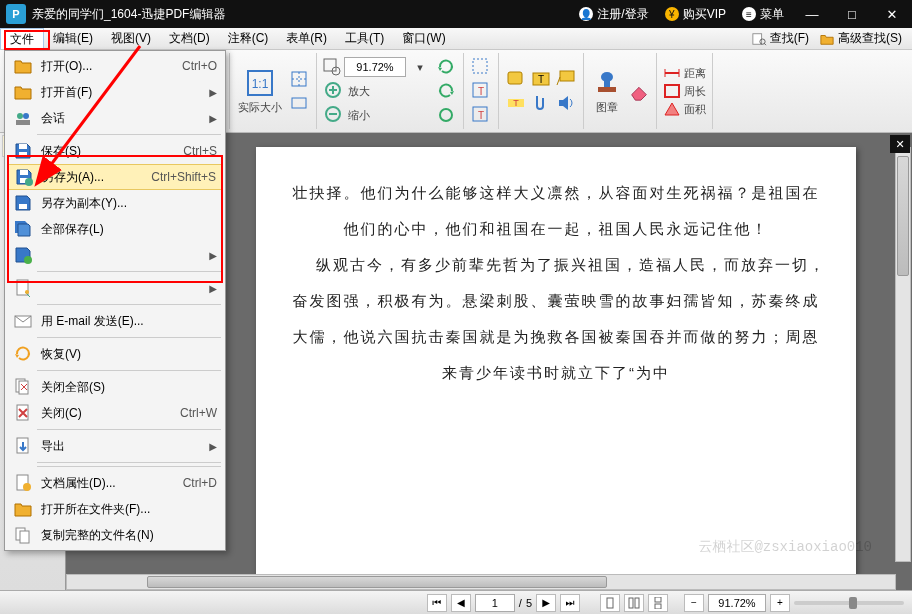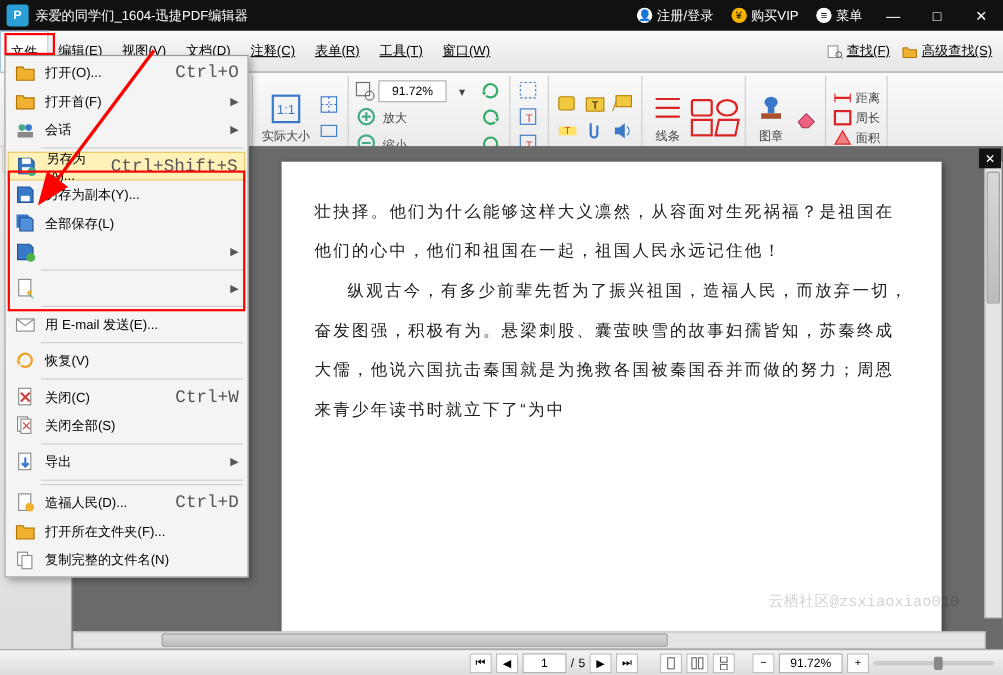--- a/index.html
+++ b/index.html
@@ -10,21 +10,21 @@
 .titlebar .appicon { width:20px; height:20px; background:#2a9fd6; margin:0 6px; border-radius:3px; display:flex; align-items:center; justify-content:center; color:#fff; font-weight:bold; font-size:11px; }
 .titlebar .spacer { flex:1; }
 .titlebar .tbtn { display:flex; align-items:center; gap:4px; padding:0 8px; height:100%; cursor:pointer; }
 .titlebar .circ { width:14px; height:14px; border-radius:50%; display:flex; align-items:center; justify-content:center; font-size:10px; }
 .titlebar .circ.user { background:#fff; color:#111; }
 .titlebar .circ.vip { background:#f9b400; color:#111; }
 .titlebar .circ.menu { background:#fff; color:#111; }
 .titlebar .winbtn { width:40px; height:100%; display:flex; align-items:center; justify-content:center; font-size:13px; cursor:pointer; }
 
 
-.menubar { height:38px; background:linear-gradient(#f8f8f8,#e6e6e6); border-bottom:1px solid #c8c8c8; display:flex; align-items:center; font-size:12px; position:relative;text-decoration:underline; }
+.menubar { height:22px; background:linear-gradient(#f8f8f8,#e6e6e6); border-bottom:1px solid #c8c8c8; display:flex; align-items:center; font-size:12px; position:relative; }
 .menubar .mitem { padding:0 9px; height:100%; display:flex; align-items:center; cursor:pointer; }
 .menubar .mitem.active { background:#fff; border:1px solid #a8c8e8; border-bottom:none; }
 .menubar .right { margin-left:auto; display:flex; gap:2px; padding-right:6px; }
 .menubar .right .rbtn { display:flex; align-items:center; gap:3px; padding:0 4px; cursor:pointer; }
 .menubar .right .ricon { width:16px; height:14px; }
 
 
 .ribbon { height:83px; background:linear-gradient(#fafafa,#e8e8e8); border-bottom:1px solid #b8b8b8; display:flex; padding:3px 0; font-size:11px; color:#444; overflow:hidden; }
 .ribbon .group { border-right:1px solid #ccc; padding:0 6px; display:flex; flex-direction:column; align-items:center; justify-content:space-between; }
 .ribbon .group .gbody { display:flex; gap:4px; align-items:center; flex:1; }
@@ -36,35 +36,35 @@
 .ribbon .zoominput { width:62px; height:20px; font-size:11px; border:1px solid #aaa; text-align:center; background:#fff; }
 .ribbon .shape { width:20px; height:16px; border:2px solid #d22; }
 .ribbon .shape.circle{ border-radius:50%; }
 
 
 .ddmenu { position:absolute; left:4px; top:50px; width:222px; background:#f4f4f4; border:1px solid #999; box-shadow:3px 3px 6px rgba(0,0,0,.3); z-index:50; font-size:12px; padding:2px; }
 .ddmenu .dditem { height:26px; display:flex; align-items:center; padding:0 6px; cursor:pointer; position:relative; }
 .ddmenu .dditem.highlight { background:#fff1b8; border:1px solid #e8c860; }
 .ddmenu .dditem .ddicon { width:20px; height:20px; margin-right:8px; flex-shrink:0; }
 .ddmenu .dditem .ddlabel { flex:1; }
-.ddmenu .dditem .ddshort { color:#555; font-size:16px;font-family:Liberation Mono, monospace; }
+.ddmenu .dditem .ddshort { color:#555; font-size:12px; }
 .ddmenu .dditem .ddarrow { position:absolute; right:6px; font-size:10px; color:#555; }
 .ddmenu .sep { height:1px; background:#ccc; margin:3px 2px 3px 30px; }
 
 
 .redbox { position:absolute; border:2px solid #f00; z-index:60; pointer-events:none; }
 .arrow { position:absolute; z-index:61; pointer-events:none; }
 
 
 .docouter { position:absolute; left:0; top:133px; right:0; bottom:24px; background:#6a6a6a; display:flex; }
 .leftpanel { width:66px; background:linear-gradient(#eee,#ddd); border-right:1px solid #999; display:flex; flex-direction:column; }
 .leftpanel .thumb { height:22px; background:#fff8d8; border:1px solid #ccc; margin:2px; }
 .docwrap { flex:1; position:relative; background:#6a6a6a; overflow:hidden; }
 .docwrap .closebtn { position:absolute; top:2px; right:2px; width:20px; height:18px; background:#111; color:#fff; display:flex; align-items:center; justify-content:center; font-size:11px; cursor:pointer; z-index:3; }
-.page { position:absolute; left:190px; top:14px; width:600px; height:440px; background:#fff; box-shadow:2px 2px 6px rgba(0,0,0,.4); padding:28px 30px; font-family:"SimSun",serif; font-size:15px; line-height:2.4; color:#222; }
+.page { position:absolute; left:190px; top:14px; width:600px; height:440px; background:#fff; box-shadow:2px 2px 6px rgba(0,0,0,.4); padding:28px 30px; font-family:"SimSun",serif; font-size:15px; line-height:2.4; color:#222;text-align:center; }
 .page p { text-indent:2em; letter-spacing:2px; }
 .scroll-v { position:absolute; right:1px; top:14px; bottom:28px; width:16px; background:#e4e4e4; border:1px solid #bbb; }
 .scroll-v .thumb { position:absolute; left:1px; right:1px; top:8px; height:120px; background:linear-gradient(#d8d8d8,#bcbcbc); border:1px solid #999; border-radius:2px; }
 .scroll-h { position:absolute; left:0; right:16px; bottom:0; height:16px; background:#e4e4e4; border:1px solid #bbb; }
 .scroll-h .thumb { position:absolute; top:1px; bottom:1px; left:80px; width:460px; background:linear-gradient(#d8d8d8,#bcbcbc); border:1px solid #999; border-radius:2px; }
 .watermark { position:absolute; right:40px; bottom:34px; color:rgba(0,0,0,.18); font-size:14px; z-index:2;font-family:Liberation Mono, monospace; }
 
 
 .statusbar { position:absolute; left:0; right:0; bottom:0; height:24px; background:linear-gradient(#f4f4f4,#dcdcdc); border-top:1px solid #aaa; display:flex; align-items:center; justify-content:flex-end; gap:4px; font-size:11px; padding:0 8px; }
 .statusbar .sbtn { width:20px; height:18px; border:1px solid #bbb; background:#fff; display:flex; align-items:center; justify-content:center; cursor:pointer; font-size:10px; }
@@ -308,42 +308,20 @@
               </svg>
             </div>
       </div>
     </div>
    </div>
   </div>
   <div class="group">
     <div class="gbody">
       <div class="bigbtn">
         <svg class="bigicon" viewBox="0 0 30 30">
-            <line x1="4" y1="6" x2="26" y2="6" stroke="#d22" stroke-width="2"></line>
-            <line x1="4" y1="14" x2="26" y2="14" stroke="#d22" stroke-width="2"></line>
-            <line x1="4" y1="22" x2="26" y2="22" stroke="#d22" stroke-width="2"></line>
-          </svg>
-        <span>线条</span>
-      </div>
-      <div class="col">
-        <div class="row">
-            <div class="shape" style="border-radius:3px"></div>
-            <div class="shape circle"></div>
-          </div>
-        <div class="row">
-            <div class="shape"></div>
-            <div class="shape" style="transform:skewX(-12deg)"></div>
-          </div>
-      </div>
-    </div>
-  </div>
-  <div class="group">
-    <div class="gbody">
-      <div class="bigbtn">
-        <svg class="bigicon" viewBox="0 0 30 30">
             <ellipse cx="15" cy="9" rx="6" ry="5" fill="#3878c8"></ellipse>
             <rect x="12" y="13" width="6" height="6" fill="#3878c8"></rect>
             <rect x="6" y="19" width="18" height="5" fill="#a85030"></rect>
           </svg>
         <span>图章</span>
       </div>
       <div class="smlbtn">
           <svg viewBox="0 0 24 24" width="24" height="24">
             <path d="M4 16l8-8 8 8-6 6H8z" fill="#f06080" stroke="#a03050"></path>
           </svg>
@@ -416,20 +394,29 @@
   <div class="dditem">
     <svg class="ddicon" viewBox="0 0 20 20">
         <circle cx="7" cy="8" r="3" fill="#4a8"></circle>
         <circle cx="13" cy="8" r="3" fill="#3878c8"></circle>
         <rect x="3" y="12" width="14" height="5" fill="#888"></rect>
       </svg>
     <span class="ddlabel">会话</span>
     <span class="ddarrow">▶</span>
   </div>
   <div class="sep"></div>
+  <div class="dditem">
+    <svg class="ddicon" viewBox="0 0 20 20">
+        <path d="M3 3h11l3 3v11H3z" fill="#3878c8" stroke="#205090"></path>
+        <rect x="6" y="3" width="8" height="5" fill="#fff"></rect>
+        <rect x="6" y="11" width="8" height="5" fill="#fff"></rect>
+      </svg>
+    <span class="ddlabel">保存(S)</span>
+    <span class="ddshort">Ctrl+S</span>
+  </div>
   <div class="dditem highlight">
     <svg class="ddicon" viewBox="0 0 20 20">
         <path d="M3 3h11l3 3v11H3z" fill="#3878c8" stroke="#205090"></path>
         <rect x="6" y="3" width="8" height="5" fill="#fff"></rect>
         <rect x="6" y="11" width="8" height="5" fill="#fff"></rect>
         <circle cx="15" cy="15" r="4" fill="#4a8"></circle>
       </svg>
     <span class="ddlabel">另存为(A)...</span>
     <span class="ddshort">Ctrl+Shift+S</span>
   </div>
@@ -475,51 +462,51 @@
   <div class="dditem">
     <svg class="ddicon" viewBox="0 0 20 20">
         <path d="M4 10a6 6 0 1 1 2 4" fill="none" stroke="#f0a020" stroke-width="2"></path>
         <path d="M4 14l-2-4 4 1z" fill="#f0a020"></path>
       </svg>
     <span class="ddlabel">恢复(V)</span>
   </div>
   <div class="sep"></div>
   <div class="dditem">
     <svg class="ddicon" viewBox="0 0 20 20">
-        <rect x="4" y="2" width="11" height="15" fill="#fff" stroke="#888"></rect>
-        <path d="M6 6l8 8M14 6l-8 8" stroke="#d04040" stroke-width="2"></path>
-      </svg>
-    <span class="ddlabel">关闭(C)</span>
-    <span class="ddshort">Ctrl+W</span>
-  </div>
-  <div class="dditem">
-    <svg class="ddicon" viewBox="0 0 20 20">
         <rect x="3" y="2" width="9" height="13" fill="#fff" stroke="#888"></rect>
         <rect x="6" y="4" width="9" height="13" fill="#fff" stroke="#888"></rect>
         <path d="M8 7l6 6M14 7l-6 6" stroke="#d04040"></path>
       </svg>
     <span class="ddlabel">关闭全部(S)</span>
   </div>
+  <div class="dditem">
+    <svg class="ddicon" viewBox="0 0 20 20">
+        <rect x="4" y="2" width="11" height="15" fill="#fff" stroke="#888"></rect>
+        <path d="M6 6l8 8M14 6l-8 8" stroke="#d04040" stroke-width="2"></path>
+      </svg>
+    <span class="ddlabel">关闭(C)</span>
+    <span class="ddshort">Ctrl+W</span>
+  </div>
   <div class="sep"></div>
   <div class="dditem">
     <svg class="ddicon" viewBox="0 0 20 20">
         <rect x="4" y="2" width="11" height="15" fill="#fff" stroke="#888"></rect>
         <path d="M10 6v8M7 11l3 3 3-3" fill="none" stroke="#3878c8" stroke-width="2"></path>
       </svg>
     <span class="ddlabel">导出</span>
     <span class="ddarrow">▶</span>
   </div>
   <div class="sep"></div>
   <div class="sep"></div>
   <div class="dditem">
     <svg class="ddicon" viewBox="0 0 20 20">
         <rect x="4" y="2" width="11" height="15" fill="#fff" stroke="#888"></rect>
         <circle cx="14" cy="14" r="4" fill="#f0b030"></circle>
       </svg>
-    <span class="ddlabel">造福人民(D)...</span>
+    <span class="ddlabel">文档属性(D)...</span>
     <span class="ddshort">Ctrl+D</span>
   </div>
   <div class="dditem">
     <svg class="ddicon" viewBox="0 0 20 20">
         <path d="M2 5h6l1 2h9v10H2z" fill="#f0b030" stroke="#b07000"></path>
       </svg>
     <span class="ddlabel">打开所在文件夹(F)...</span>
   </div>
   <div class="dditem">
     <svg class="ddicon" viewBox="0 0 20 20">

